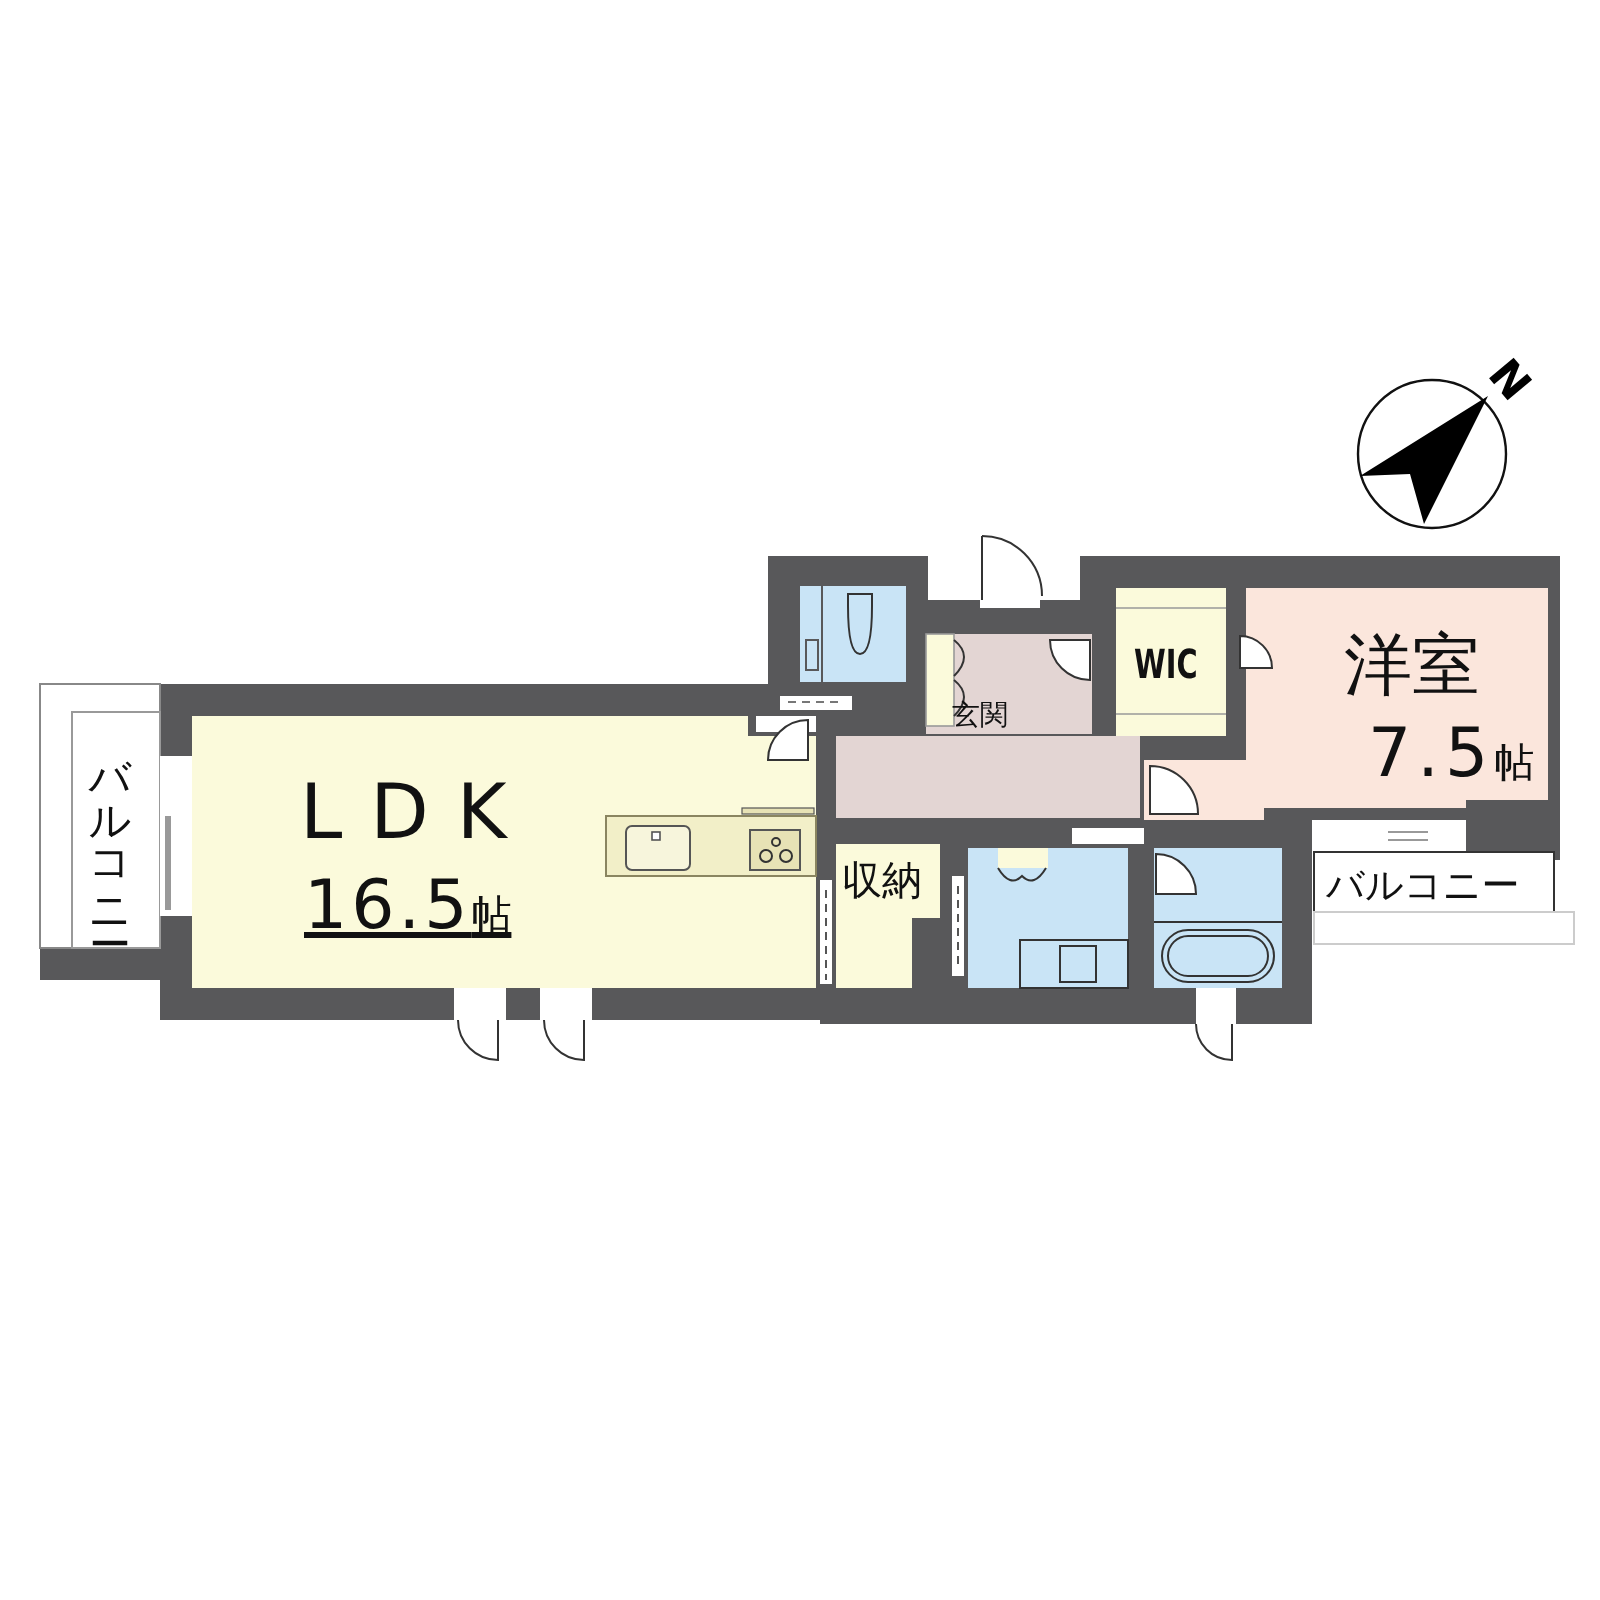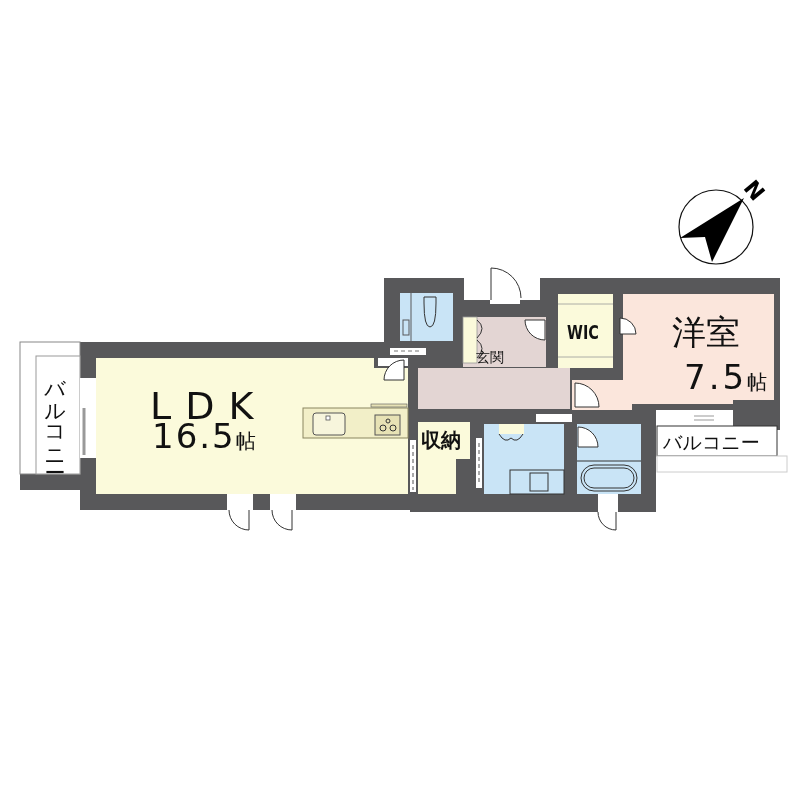--- a/index.html
+++ b/index.html
@@ -1,26 +1,26 @@
 <!DOCTYPE html>
 <html><head>
 <meta charset="utf-8">
 <style>
   html, body { margin: 0; padding: 0; background: #ffffff; }
   body { width: 800px; height: 800px; position: relative; overflow: hidden; font-family: "DejaVu Sans", sans-serif; }
   svg { position: absolute; left: 0; top: 0; }
   .lbl { position: absolute; color: #111; white-space: nowrap; font-family: "DejaVu Sans", sans-serif; }
   .lbl-ldk { left: 150px; top: 384px; font-size: 38px; letter-spacing: 14px; }
-  .lbl-ldk-size { left: 152px; top: 416px; font-size: 34px; letter-spacing: 2px; }
+  .lbl-ldk-size { left: 152px; top: 433px; font-size: 34px; letter-spacing: 2px; text-decoration: underline; }
   .lbl-ldk-size .unit, .lbl-room-size .unit { font-size: 20px; letter-spacing: 0; }
   .lbl-room { left: 672px; top: 310px; font-size: 34px; }
   .lbl-room-size { left: 684px; top: 357px; font-size: 34px; letter-spacing: 3px; }
   .lbl-entry { left: 476px; top: 349px; font-size: 14px; }
   .lbl-wic { left: 567px; top: 320px; font-size: 20px; font-weight: bold; font-family: "DejaVu Sans Condensed", "DejaVu Sans", sans-serif; transform: scaleX(0.8); transform-origin: left; }
-  .lbl-storage { left: 421px; top: 427px; font-size: 20px; font-weight: bold; }
+  .lbl-storage { left: 421px; top: 427px; font-size: 20px; }
   .lbl-balc-left { left: 44px; top: 365px; font-size: 21px; writing-mode: vertical-rl; line-height: 1; }
   .lbl-balc-right { left: 663px; top: 430px; font-size: 19px; }
   .north { position: absolute; left: 745px; top: 178px; font-size: 22px; font-weight: bold; transform: rotate(50deg); }
 </style>
 </head>
 <body>
 
 <svg width="800" height="800" viewBox="0 0 800 800">
 
   <g>

